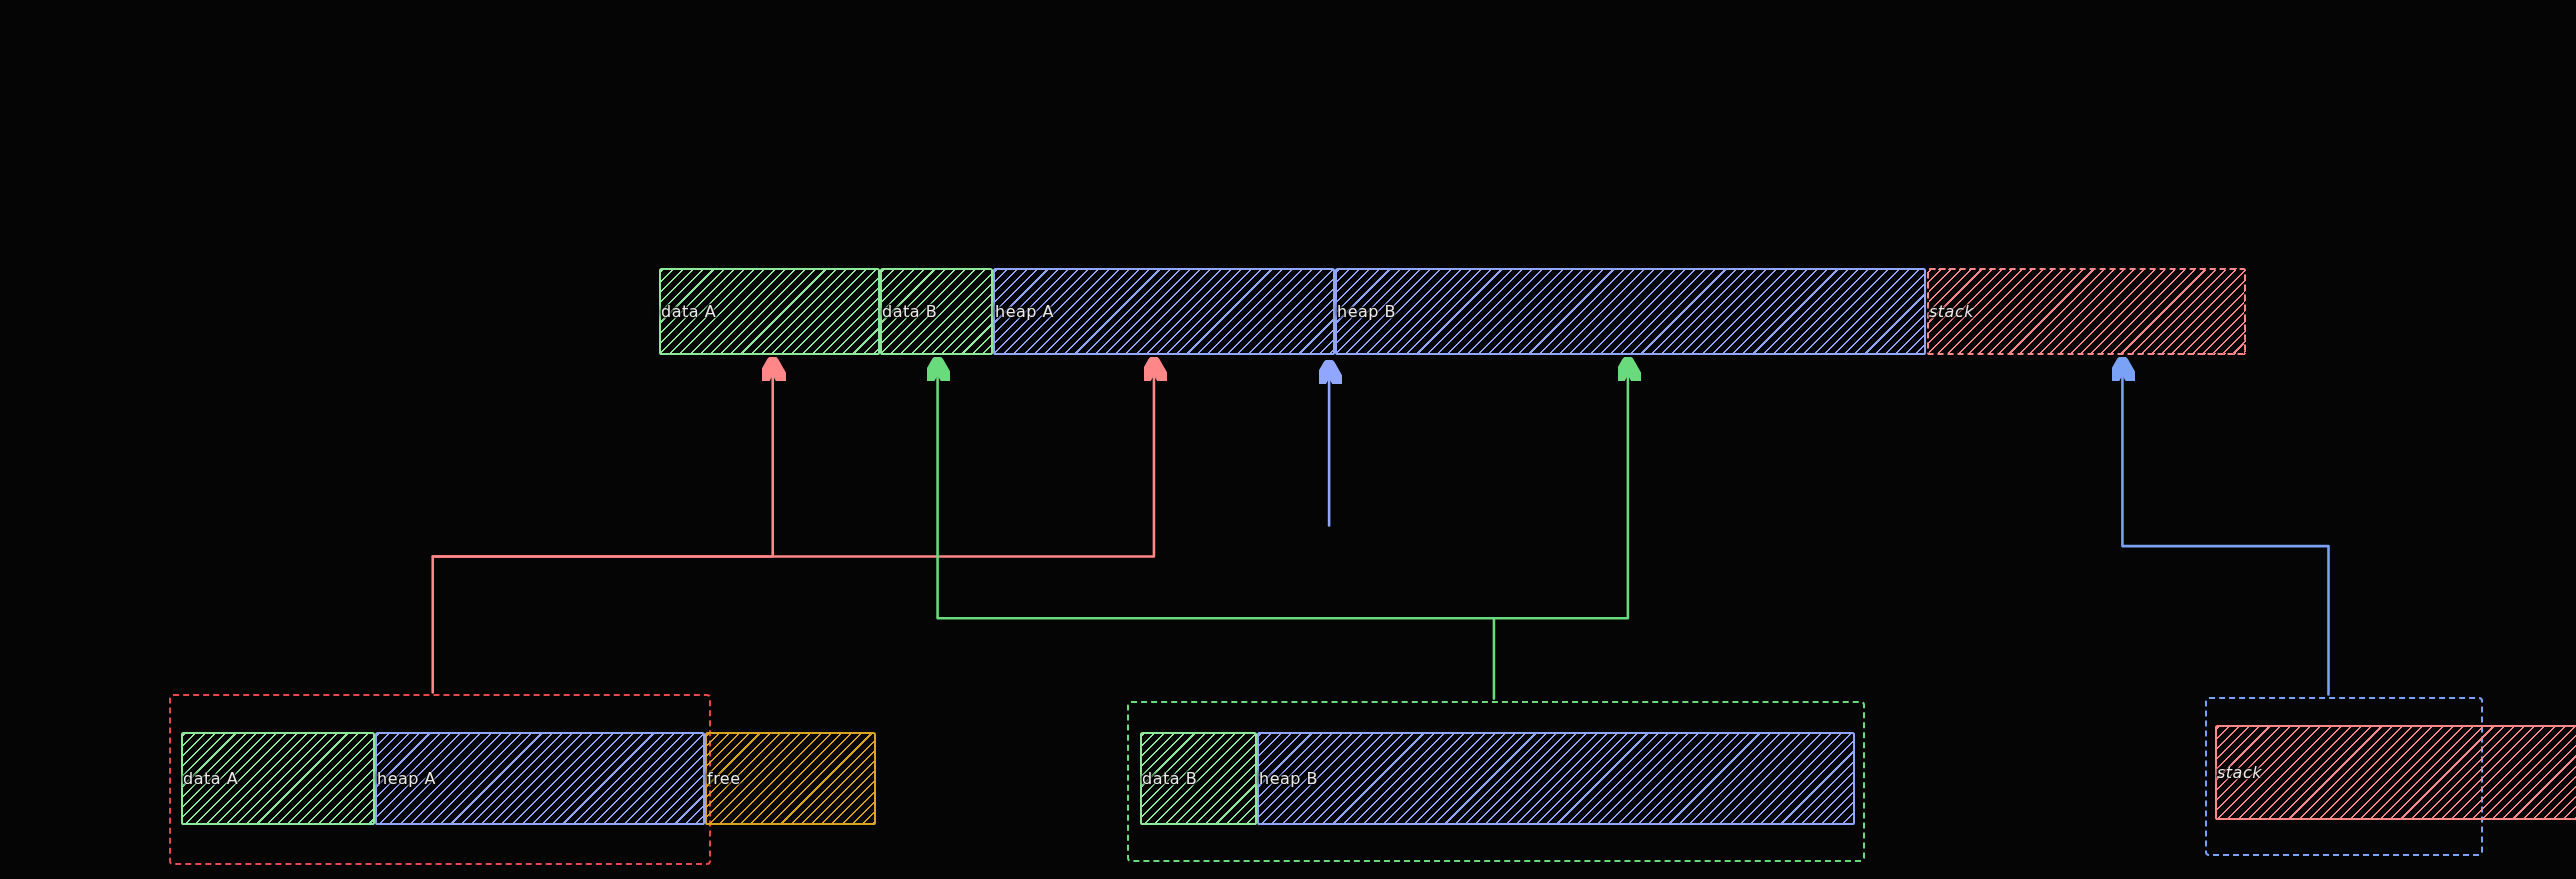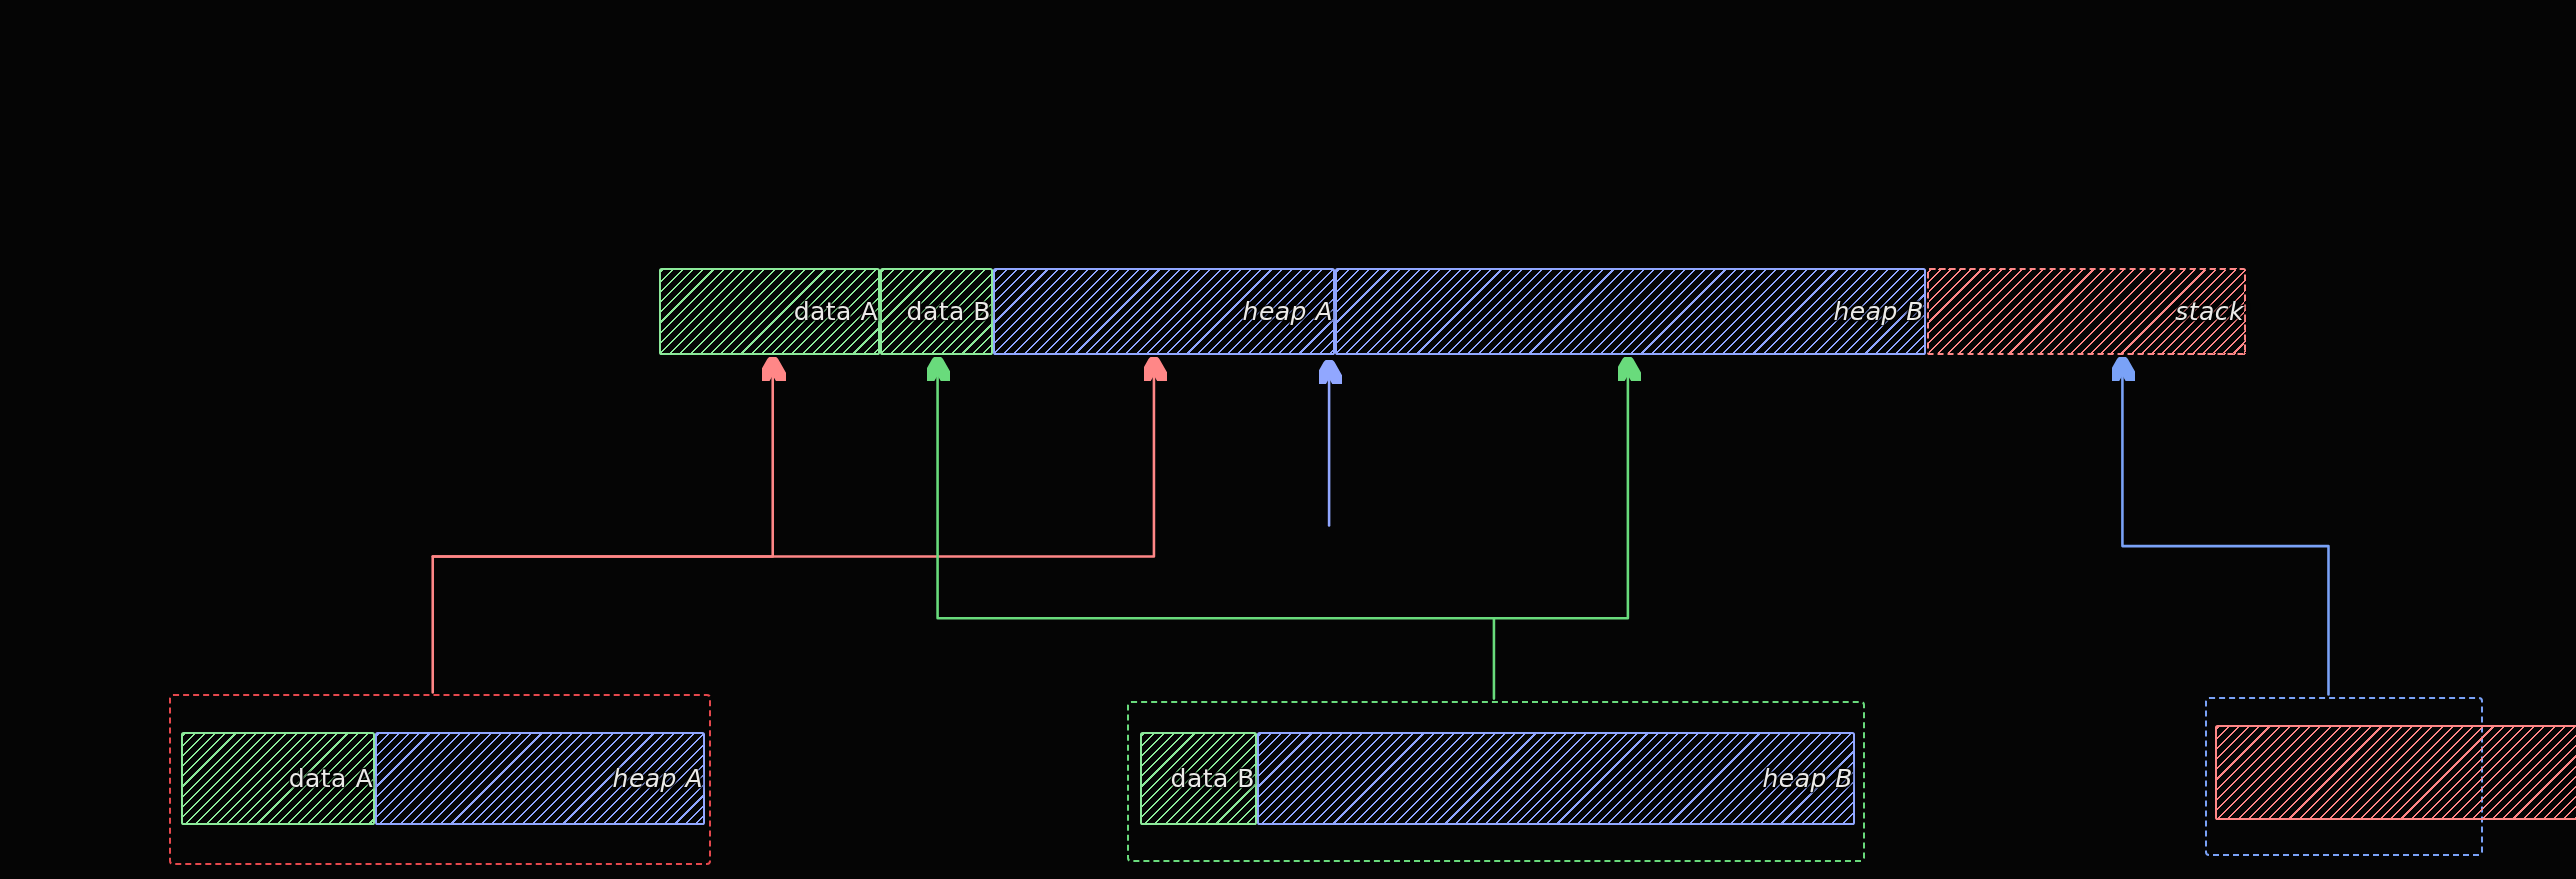--- a/index.html
+++ b/index.html
@@ -18,39 +18,38 @@
     width:3196px;height:880px;
     background:#050505;
     font-family:"DejaVu Sans", sans-serif;
     overflow:hidden;
   }
   .seg{
     position:absolute;
     box-sizing:border-box;
     border:2.1px solid;
     border-radius:2.6px;
-    display:flex;align-items:center;justify-content:flex-end;
+    display:flex;align-items:center;justify-content:flex-start;
     color:var(--ink);
-    font-size:25px;
+    font-size:16px;
     letter-spacing:0.5px;
     text-align:center;
   }
   .seg .lbl{
     position:relative;z-index:2;
     text-shadow:0 0 4.1px #000,0 0 7.2px #000,1px 1px 1.5px #000,-1px -1px 1.5px #000;
     white-space:pre-line;
   }
   .seg-green{
     border-color:var(--green);
     background-image:repeating-linear-gradient(135deg, var(--green) 0 1.5px, transparent 1.5px 7.2px);
   }
   .seg-lavender{
     border-color:var(--lavender);
     background-image:repeating-linear-gradient(135deg, var(--lavender) 0 1.5px, transparent 1.5px 7.2px);
-    font-style:italic;
   }
   .seg-red{
     border-color:var(--red);
     background-image:repeating-linear-gradient(135deg, var(--red) 0 1.5px, transparent 1.5px 7.2px);
     font-style:italic;
   }
   .seg-orange{
     border-color:var(--orange);
     background-image:repeating-linear-gradient(135deg, var(--orange) 0 1.5px, transparent 1.5px 7.2px);
   }
@@ -121,20 +120,23 @@
     </div>
   </div>
 
   <div class="group-box box-red" style="left:169px;top:694px;width:542px;height:171px;"></div>
   <div class="seg seg-green" style="left:181px;top:732px;width:194px;height:93px;">
     <span class="lbl">data A</span>
   </div>
   <div class="seg seg-lavender" style="left:375px;top:732px;width:330px;height:93px;">
     <span class="lbl">heap A</span>
   </div>
+  <div class="seg seg-orange" style="left:705px;top:732px;width:171px;height:93px;">
+    <span class="lbl">free</span>
+  </div>
 
   <div class="group-box box-green" style="left:1127px;top:701px;width:738px;height:161px;"></div>
   <div class="seg seg-green" style="left:1140px;top:732px;width:117px;height:93px;">
     <span class="lbl">data B</span>
   </div>
   <div class="seg seg-lavender" style="left:1257px;top:732px;width:598px;height:93px;">
     <span class="lbl">heap B</span>
   </div>
 
   <div class="group-box box-blue" style="left:2205px;top:697px;width:278px;height:159px;"></div>

